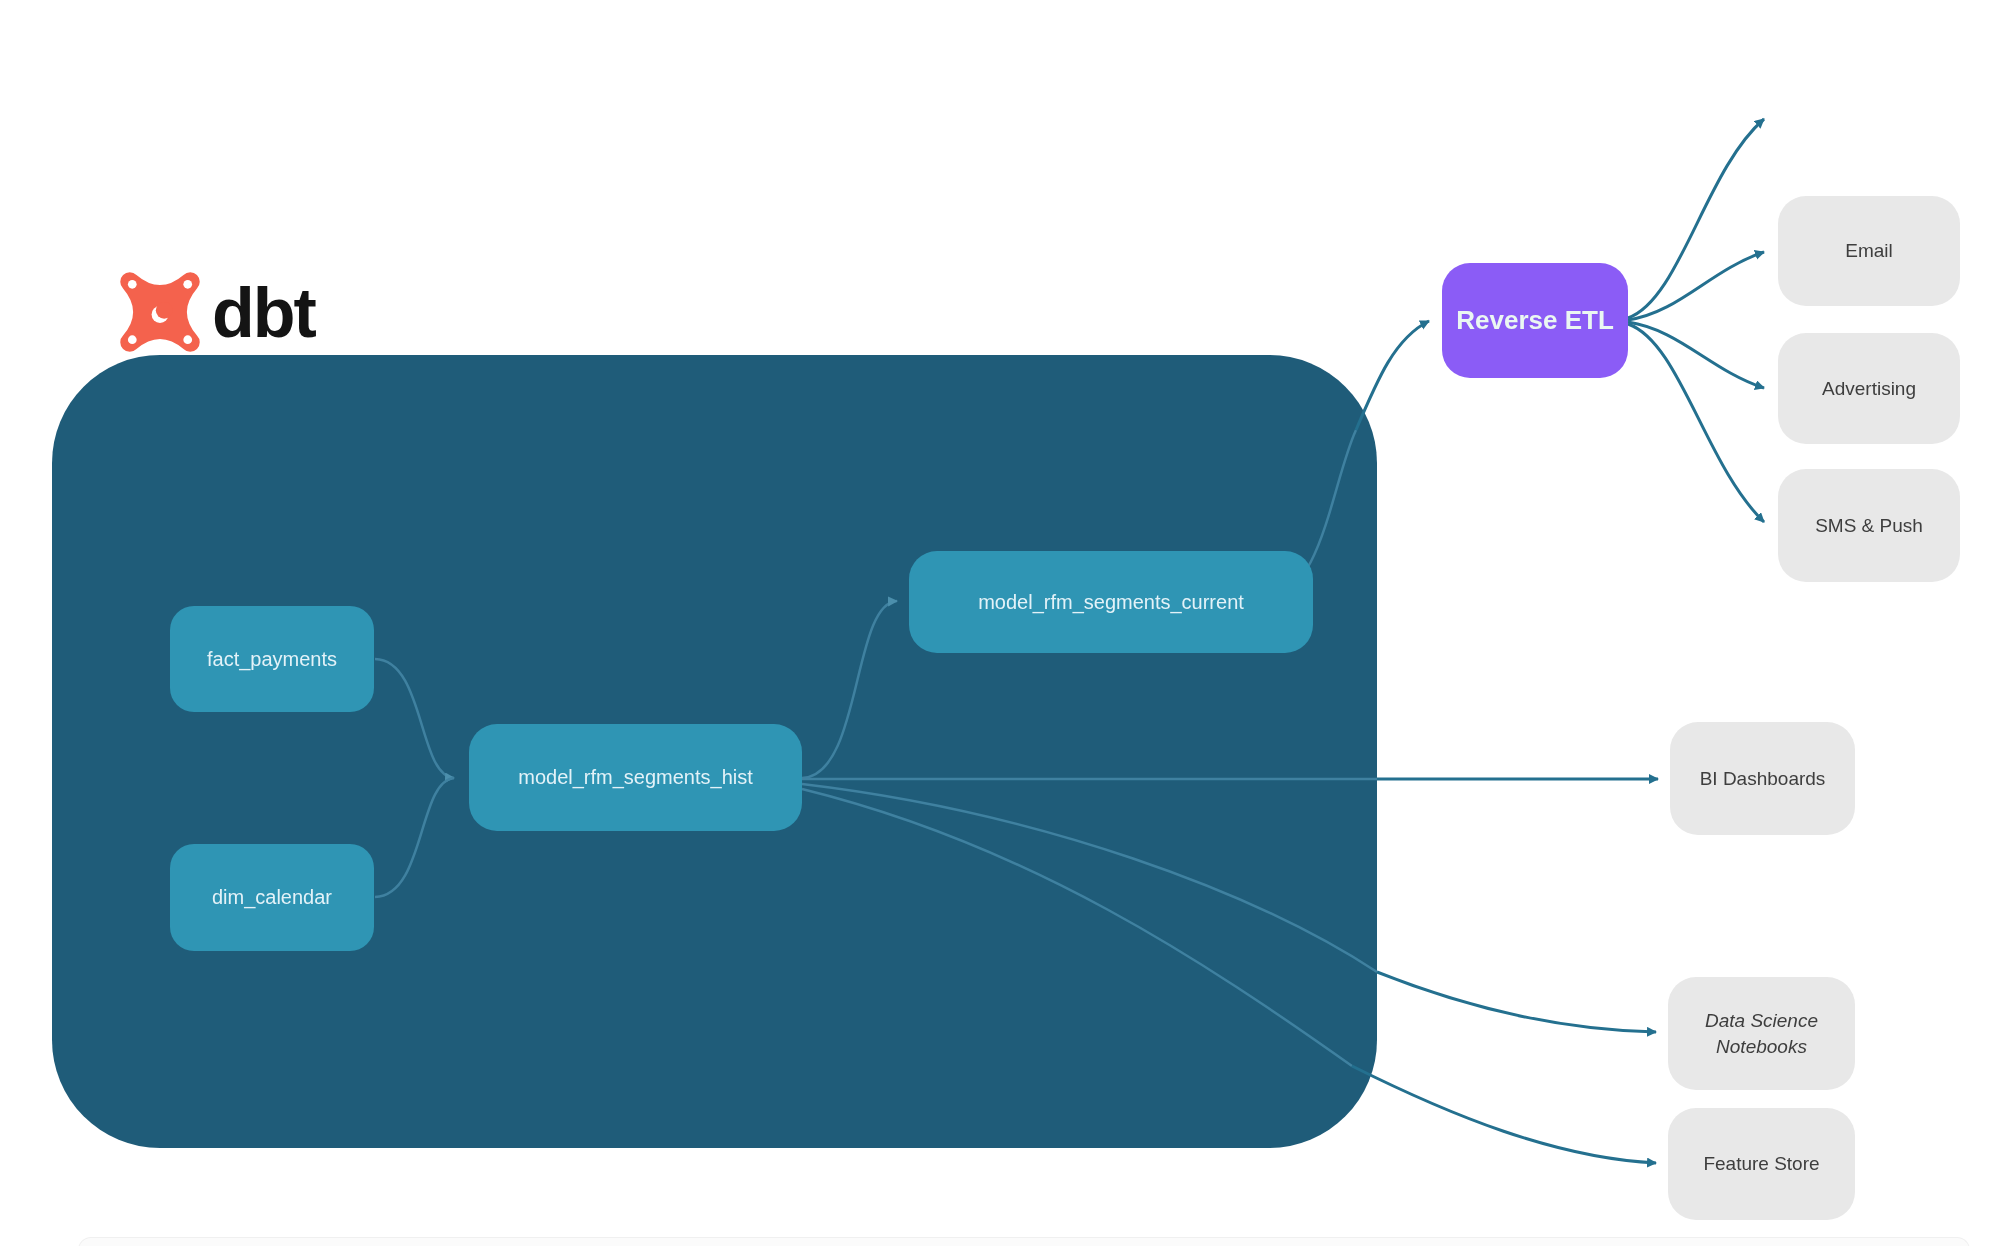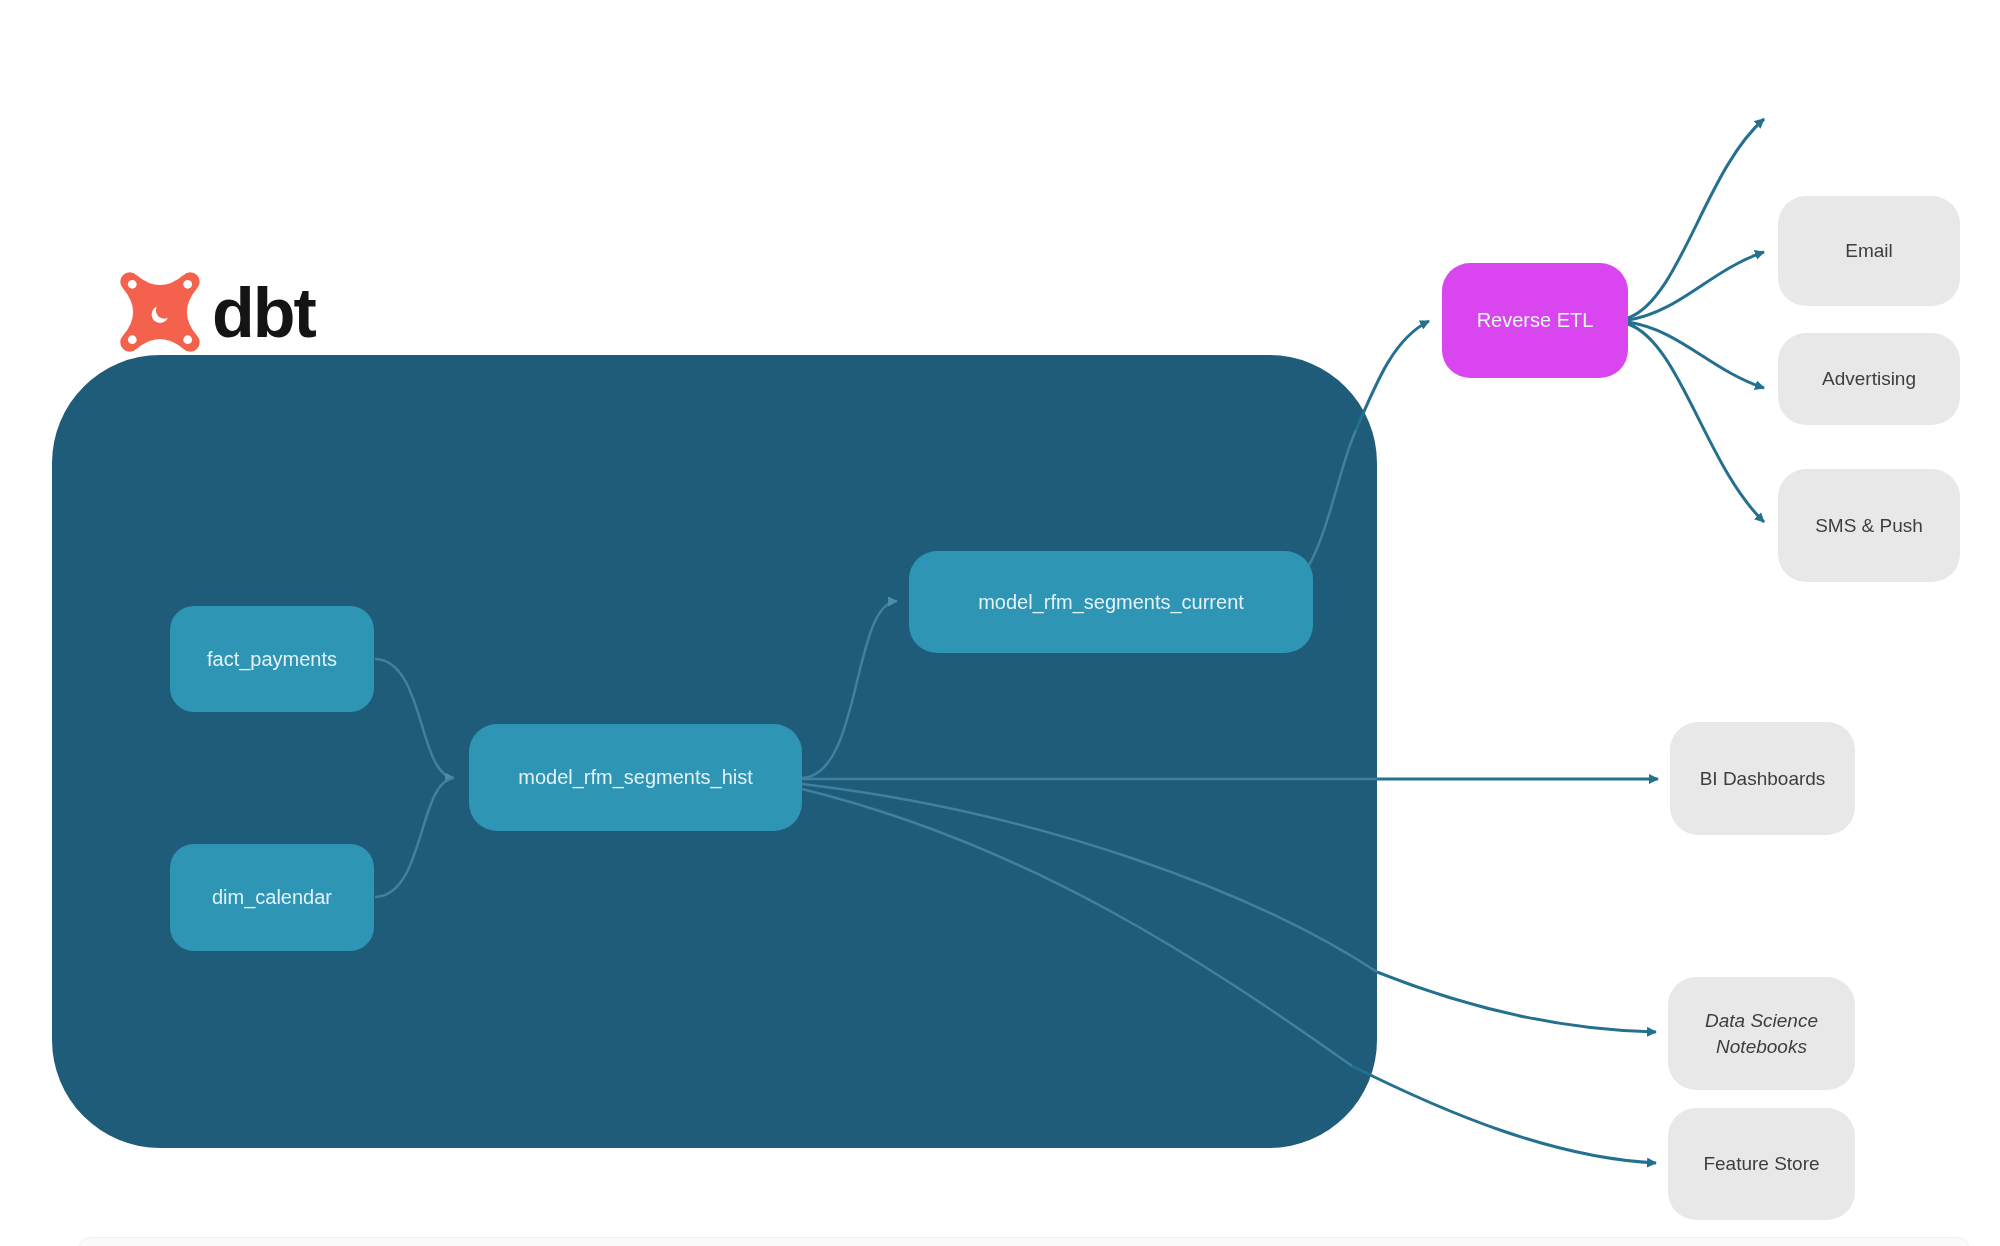--- a/index.html
+++ b/index.html
@@ -15,30 +15,30 @@
   .warehouse{
     position:absolute;left:52px;top:355px;width:1325px;height:793px;
     background:#1F5C79;border-radius:108px;
   }
   
   .node{
     position:absolute;display:flex;align-items:center;justify-content:center;
     text-align:center;border-radius:24px;box-sizing:border-box;padding:6px 14px;
   }
   .node.model{background:#2F95B4;color:#E3F2F8;font-size:20px;}
-  .node.etl{background:#d946ef;color:#EAF7F2;font-size:20px;border-radius:28px;}
+  .node.etl{background:#8b5cf6;color:#EAF7F2;font-size:26px;border-radius:28px;font-weight:bold;}
   .node.dest{background:#E8E8E8;color:#3E3E3E;font-size:19px;border-radius:28px;line-height:1.35;}
   #n-fact   {left:170px; top:606px; width:204px; height:106px;}
   #n-dim    {left:170px; top:844px; width:204px; height:107px;}
   #n-hist   {left:469px; top:724px; width:333px; height:107px;border-radius:28px;}
   #n-current{left:909px; top:551px; width:404px; height:102px;border-radius:28px;}
   #n-retl   {left:1442px;top:263px; width:186px; height:115px;}
   #n-crm    {left:1778px;top:60px;  width:182px; height:112px;}
   #n-email  {left:1778px;top:196px; width:182px; height:110px;}
-  #n-adv    {left:1778px;top:333px; width:182px; height:92px;}
+  #n-adv    {left:1778px;top:333px; width:182px; height:111px;}
   #n-sms    {left:1778px;top:469px; width:182px; height:113px;}
   #n-bi     {left:1670px;top:722px; width:185px; height:113px;}
   #n-ds     {left:1668px;top:977px; width:187px; height:113px;font-style:italic;}
   #n-fs     {left:1668px;top:1108px;width:187px; height:112px;}
   
   #edges{position:absolute;left:0;top:0;width:2000px;height:1246px;}
   .edge-out{stroke:#24708F;stroke-width:3;fill:none;}
   .edge-in {stroke:#3F81A0;stroke-width:2.5;fill:none;}
   
   .bottom-sliver{

